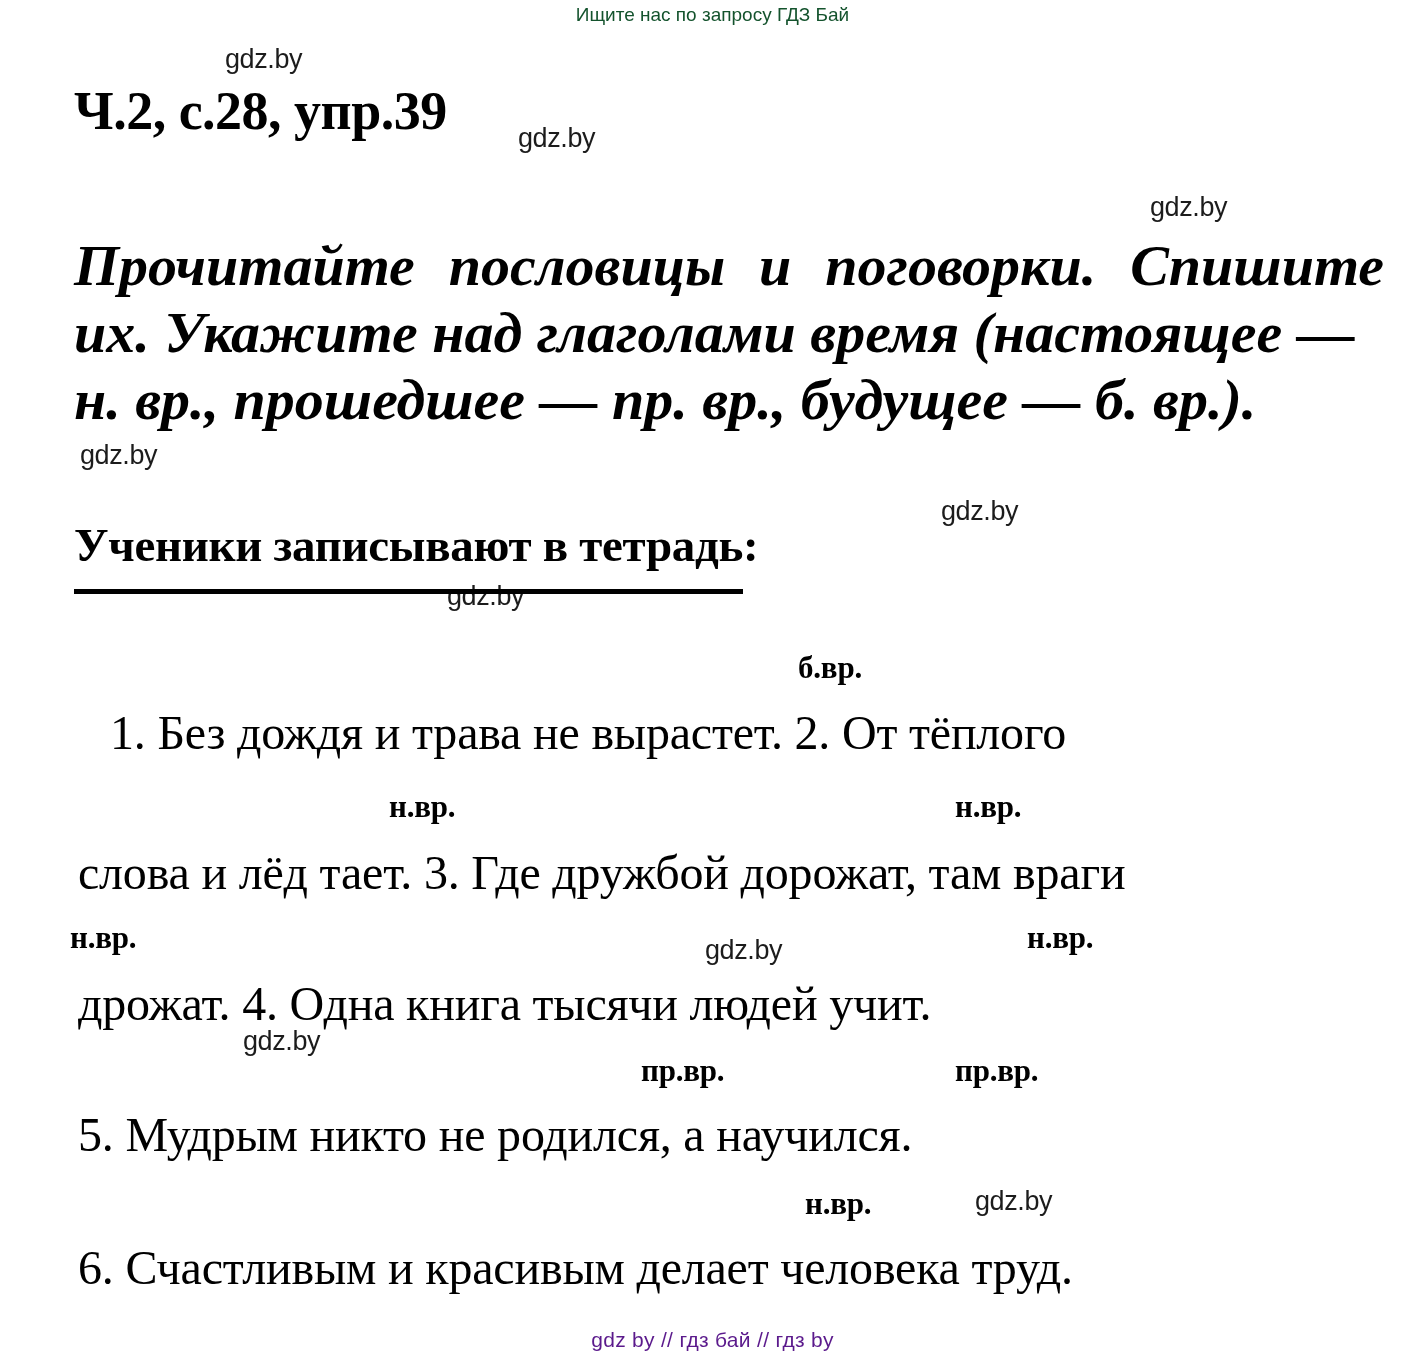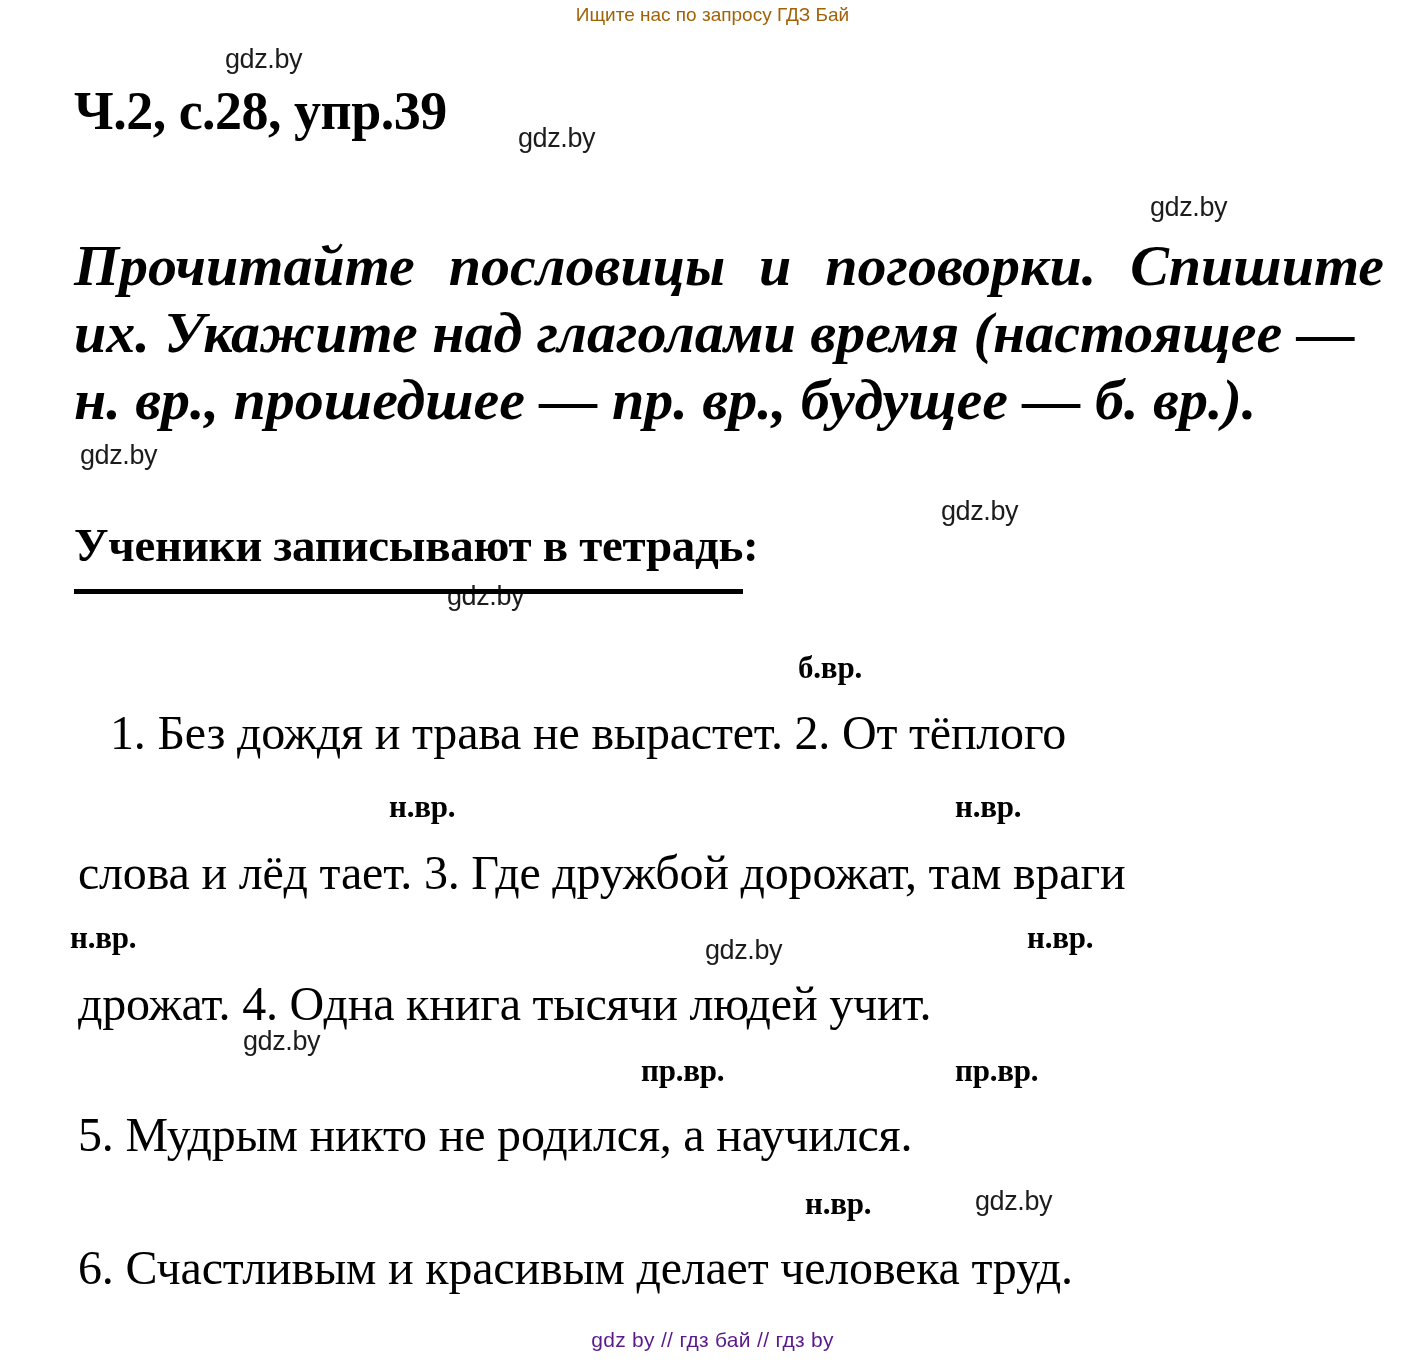--- a/index.html
+++ b/index.html
@@ -21,21 +21,21 @@
 
   
   #promo-line {
     top: 4px;
     left: 0;
     width: 1425px;
     text-align: center;
     font-family: "Liberation Sans", "DejaVu Sans", sans-serif;
     font-size: 19px;
     font-weight: 400;
-    color: #a16207;
+    color: #14532d;
     letter-spacing: 0px;
   }
 
   
   .watermark {
     font-family: "Liberation Sans", "DejaVu Sans", sans-serif;
     font-size: 27px;
     font-weight: 400;
     color: #1c1c1c;
     letter-spacing: -0.4px;

